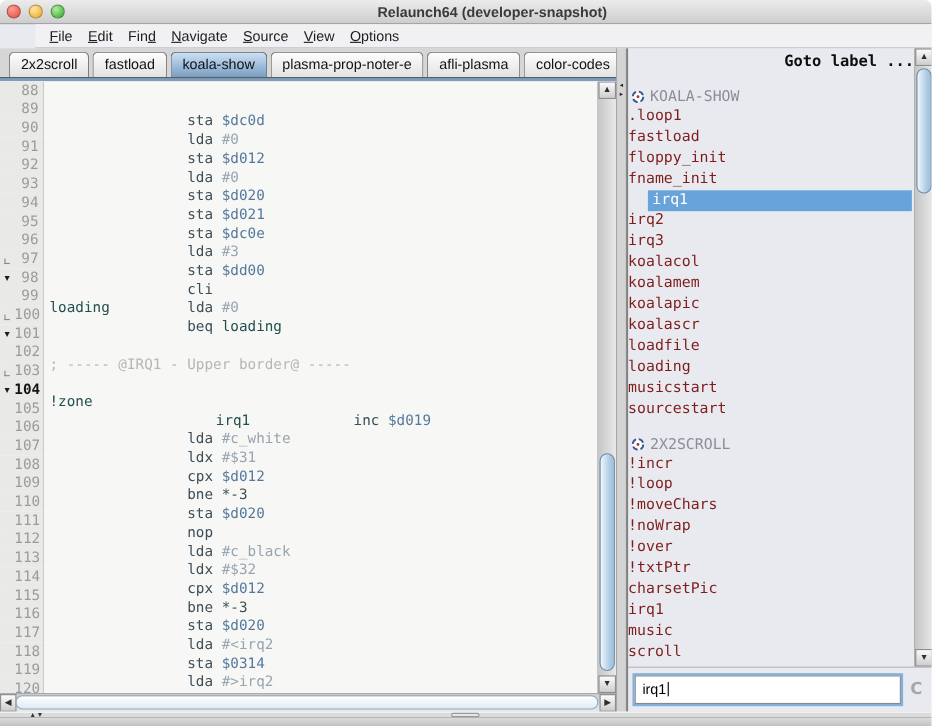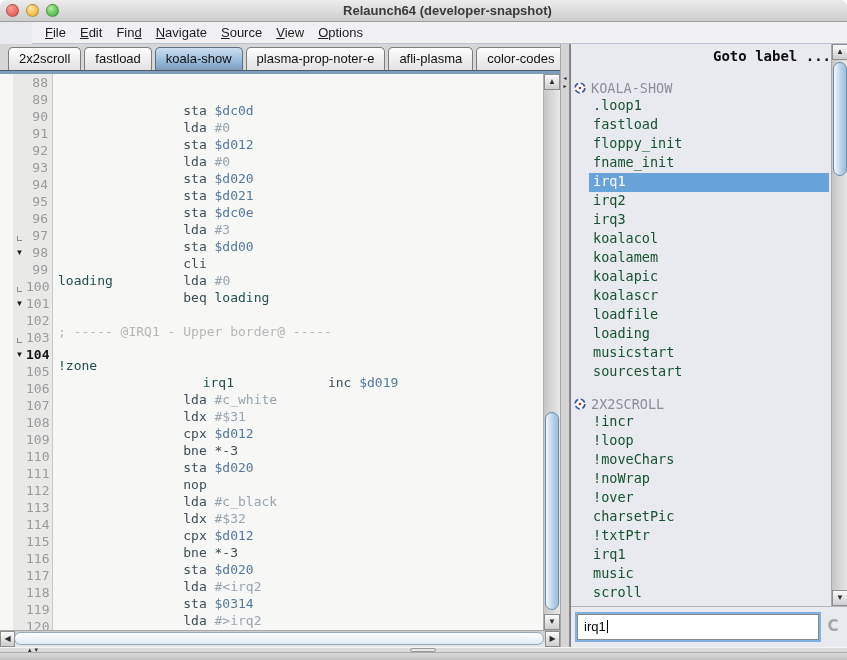--- a/index.html
+++ b/index.html
@@ -26,21 +26,21 @@
   
   .tabstrip{position:absolute;left:0;top:0;width:560px;height:26px;background:#d6d6d6;
     display:flex;align-items:flex-end;padding-left:8px;}
   .tab{height:23px;padding:3px 10px 0 10px;margin-right:3px;font-size:13px;color:#111;
     border:1px solid #7c7c7c;border-bottom:none;border-radius:5px 5px 0 0;
     background:linear-gradient(#fdfdfd,#e2e2e2);white-space:nowrap;}
   .tab.active{background:linear-gradient(#cde0f2,#8fb2d4 70%,#7e9cba);border-color:#5d6f80;}
   .tabband{position:absolute;left:0;top:26px;width:560px;height:4px;background:#7e9cba;border-top:1px solid #55606b;}
   
   .editor{position:absolute;left:0;top:30px;width:560px;height:556px;background:#f7f7f5;overflow:hidden;}
-  .code-scroll{position:absolute;left:0;top:0;width:543px;height:556px;overflow:hidden;background:#f7f7f5;padding-left:13px;}
+  .code-scroll{position:absolute;left:0;top:0;width:543px;height:556px;overflow:hidden;background:#f7f7f5;}
   .cl{display:flex;height:17px;}
   .gut{width:40px;flex:none;background:#e9e9e7;border-right:1px solid #c9c9c9;display:flex;align-items:center;}
   .mark{width:13px;flex:none;text-align:center;line-height:17px;}
   .mend{display:inline-block;width:5px;height:5px;border-left:1px solid #8a8a8a;border-bottom:1px solid #8a8a8a;}
   .mfold{font-size:8px;color:#1a1a1a;}
   .lnum{flex:1;text-align:right;padding-right:4px;color:#9b9b9b;font:13px/17px "DejaVu Sans Mono",monospace;}
   .ct{flex:1;font:13px/17px "DejaVu Sans Mono",monospace;white-space:pre;padding-left:5px;color:#3c4e58;margin-top:28px;}
   .cl.cur .ct{background:#5eead4;text-align:center;}
   .cl.cur .lnum{color:#141414;font-weight:bold;}
   .op{color:#3c4e58;}.addr{color:#54789c;}.imm{color:#97a5b0;}
@@ -63,21 +63,21 @@
     border-left:1px solid #a8a8a8;border-right:1px solid #8a8a8a;}
   .vdiv-arrows{position:absolute;top:30px;left:0;width:8px;text-align:center;font-size:6px;color:#222;line-height:8px;}
   
   .sidebar{position:absolute;left:570px;top:0;width:277px;height:603px;background:#e9eaef;}
   .sb-header{position:absolute;left:0;top:0;right:16px;height:22px;padding:4px 0 0 7px;
     font:bold 14px "DejaVu Sans Mono",monospace;color:#0d0d0d;text-align:right;}
   .labellist{position:absolute;left:0;top:22px;right:16px;bottom:41px;overflow:hidden;padding-top:12px;}
   .sec{height:19px;display:flex;align-items:center;gap:5px;padding-left:3px;
     font:13.5px "DejaVu Sans Mono",monospace;color:#8d8d97;}
   .sec.gap{margin-top:12px;}
-  .itm{height:19px;line-height:19px;padding-left:22px;font:13.5px "DejaVu Sans Mono",monospace;color:#14532d;white-space:nowrap;}
+  .itm{height:19px;line-height:19px;font:13.5px "DejaVu Sans Mono",monospace;color:#7f1d1d;white-space:nowrap;}
   .itm.sel{background:#68a4da;color:#fff;margin-left:18px;padding-left:4px;width:240px;}
   .sb-scroll{position:absolute;right:0;top:0;width:16px;bottom:41px;
     background:linear-gradient(to right,#c6c6c6,#e6e6e6);border-left:1px solid #aaa;}
   
   .searchrow{position:absolute;left:0;right:0;bottom:0;height:41px;border-top:1px solid #b5b5b5;}
   .searchbox{position:absolute;left:6px;top:7px;width:242px;height:26px;background:#fff;
     border:1px solid #8a8a8a;box-shadow:0 0 0 2px #7fb0e0;font:13px/24px "Liberation Sans",sans-serif;
     color:#000;padding-left:6px;white-space:nowrap;}
   .caret{display:inline-block;width:1px;height:13px;background:#000;vertical-align:-2px;margin-left:1px;}
   .refresh{position:absolute;right:5px;top:10px;width:18px;text-align:center;
@@ -407,22 +407,22 @@
               <circle cx="6" cy="6" r="4.8" fill="#fdfdfd" stroke="#3a5796" stroke-width="1.7" stroke-dasharray="5 2.6"></circle>
               <circle cx="6" cy="6" r="1.3" fill="#a23434"></circle>
             </svg>
             <span>2X2SCROLL</span>
           </div>
           <div class="itm">!incr</div>
           <div class="itm">!loop</div>
           <div class="itm">!moveChars</div>
           <div class="itm">!noWrap</div>
           <div class="itm">!over</div>
+          <div class="itm">!txtPtr</div>
           <div class="itm">charsetPic</div>
-          <div class="itm">!txtPtr</div>
           <div class="itm">irq1</div>
           <div class="itm">music</div>
           <div class="itm">scroll</div>
         </div>
       <div class="sb-scroll">
         <div class="sbtn" style="top:0;left:0;">▲</div>
         <div class="thumb-v" style="top:18px;height:114px;"></div>
         <div class="sbtn" style="bottom:0;left:0;">▼</div>
       </div>
       <div class="searchrow">

